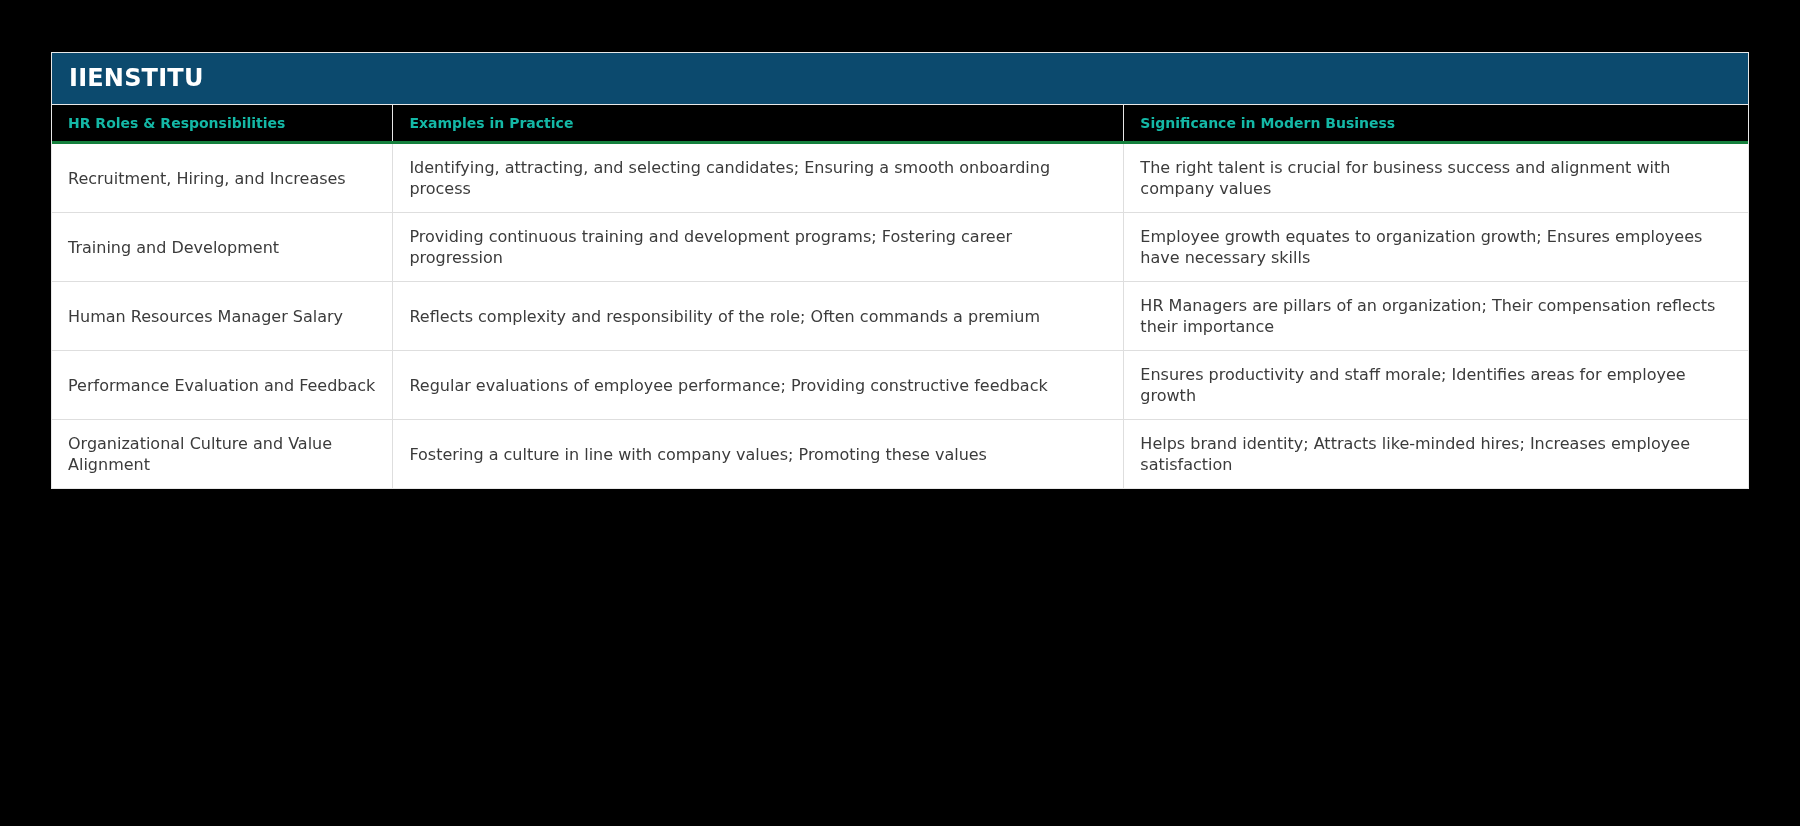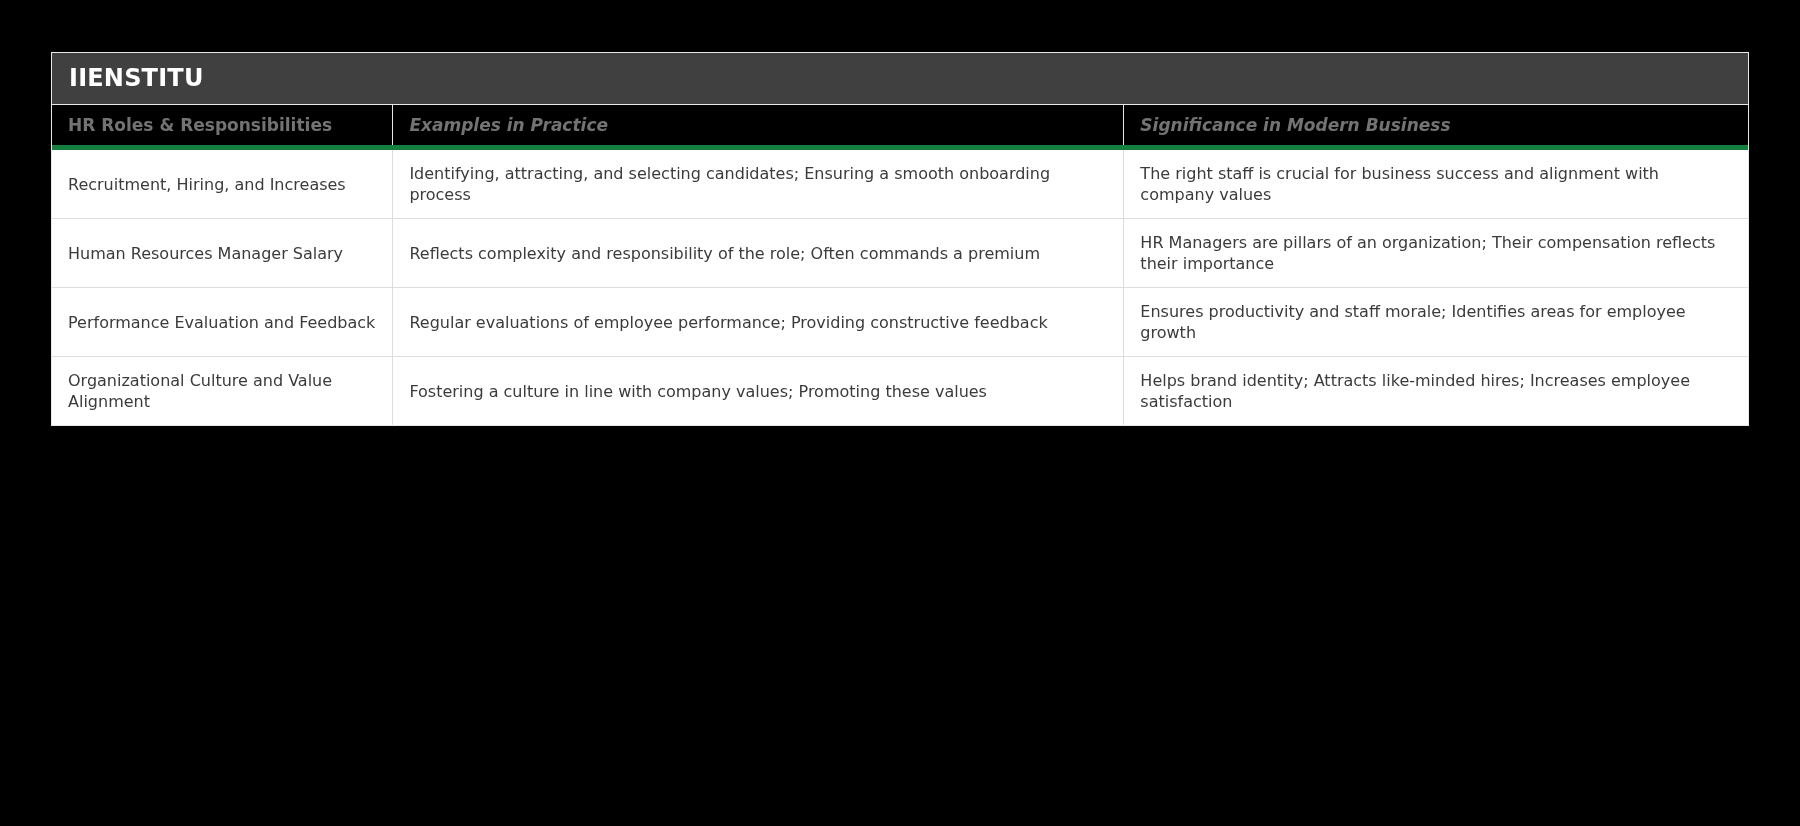--- a/index.html
+++ b/index.html
@@ -10,48 +10,48 @@
     overflow: hidden;
   }
   .table-wrap {
     position: absolute;
     left: 51px; top: 52px;
     width: 1698px;
     border: 1px solid #e8e8e8;
     background: #000000;
   }
   .title-bar {
-    background: #404040;
+    background: #0c4a6e;
     color: #ffffff;
     font-size: 24px;
     font-weight: bold;
     padding: 11px 17px 12px 17px;
     border-bottom: 1px solid #e8e8e8;
     letter-spacing: 0.2px;
   }
   table {
     width: 100%;
     border-collapse: collapse;
     table-layout: fixed;
     background: #ffffff;
   }
   col.c1 { width: 20.1%; }
   col.c2 { width: 43.1%; }
   col.c3 { width: 36.8%; }
   thead th {
     background: #000000;
-    color: #737373;
-    font-size: 17px;
+    color: #14b8a6;
+    font-size: 14px;
     font-weight: bold;
     text-align: left;
     vertical-align: middle;
     padding: 10px 16px;
-    border-bottom: 5px solid #15803d;
+    border-bottom: 3px solid #15803d;
   }
-  thead th + th { border-left: 1px solid #e8e8e8; font-style: italic; }
+  thead th + th { border-left: 1px solid #e8e8e8; }
   tbody td {
     background: #ffffff;
     color: #3b3b3b;
     font-size: 16px;
     line-height: 21px;
     vertical-align: middle;
     padding: 13px 16px;
   }
   tbody td + td { border-left: 1px solid #dedede; }
   tbody tr + tr td { border-top: 1px solid #dedede; }
@@ -71,21 +71,26 @@
       <tr>
         <th>HR Roles &amp; Responsibilities</th>
         <th>Examples in Practice</th>
         <th>Significance in Modern Business</th>
       </tr>
     </thead>
     <tbody id="table-body">
         <tr>
           <td>Recruitment, Hiring, and Increases</td>
           <td>Identifying, attracting, and selecting candidates; Ensuring a smooth onboarding process</td>
-          <td>The right staff is crucial for business success and alignment with company values</td>
+          <td>The right talent is crucial for business success and alignment with company values</td>
+        </tr>
+        <tr>
+          <td>Training and Development</td>
+          <td>Providing continuous training and development programs; Fostering career progression</td>
+          <td>Employee growth equates to organization growth; Ensures employees have necessary skills</td>
         </tr>
         <tr>
           <td>Human Resources Manager Salary</td>
           <td>Reflects complexity and responsibility of the role; Often commands a premium</td>
           <td>HR Managers are pillars of an organization; Their compensation reflects their importance</td>
         </tr>
         <tr>
           <td>Performance Evaluation and Feedback</td>
           <td>Regular evaluations of employee performance; Providing constructive feedback</td>
           <td>Ensures productivity and staff morale; Identifies areas for employee growth</td>

